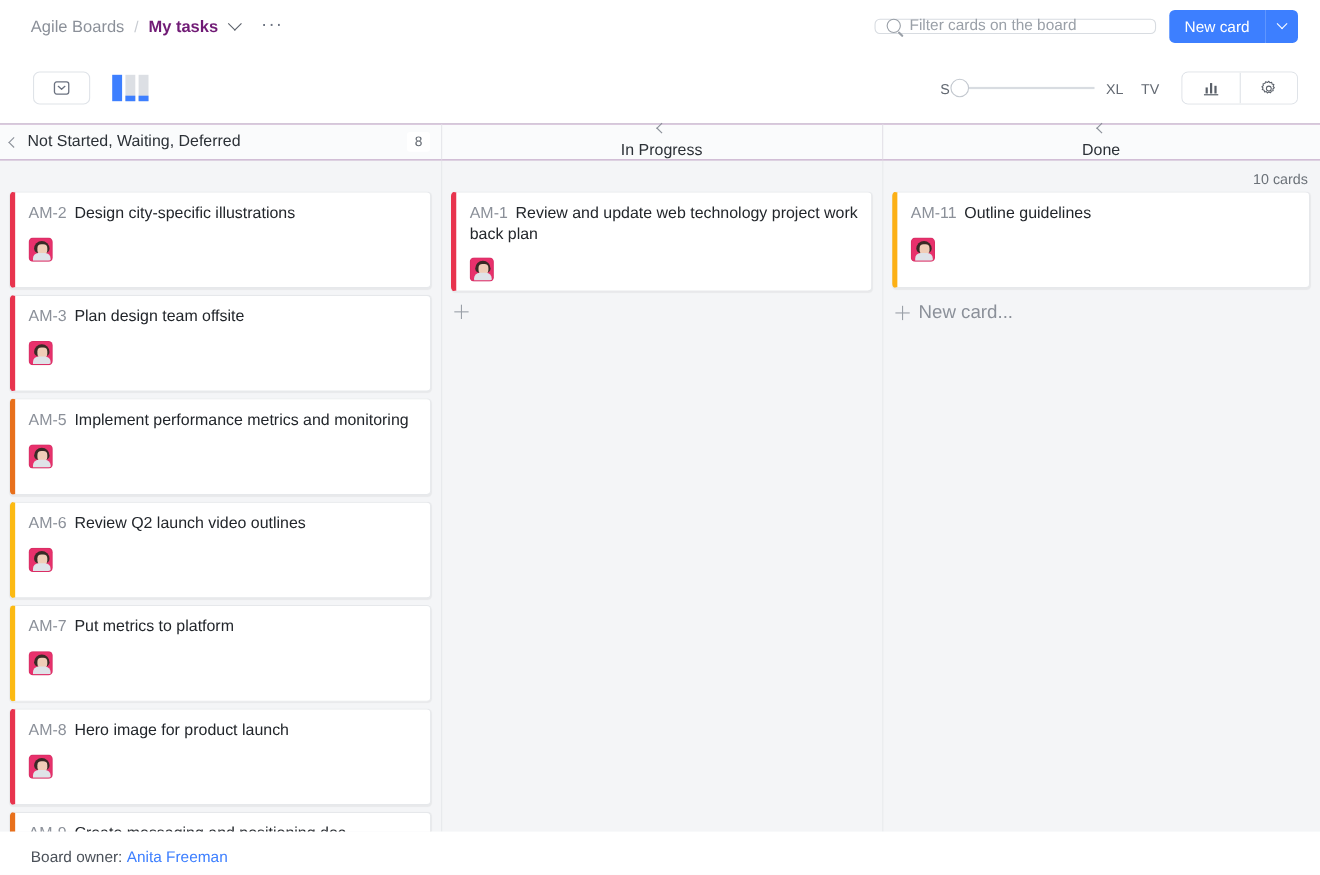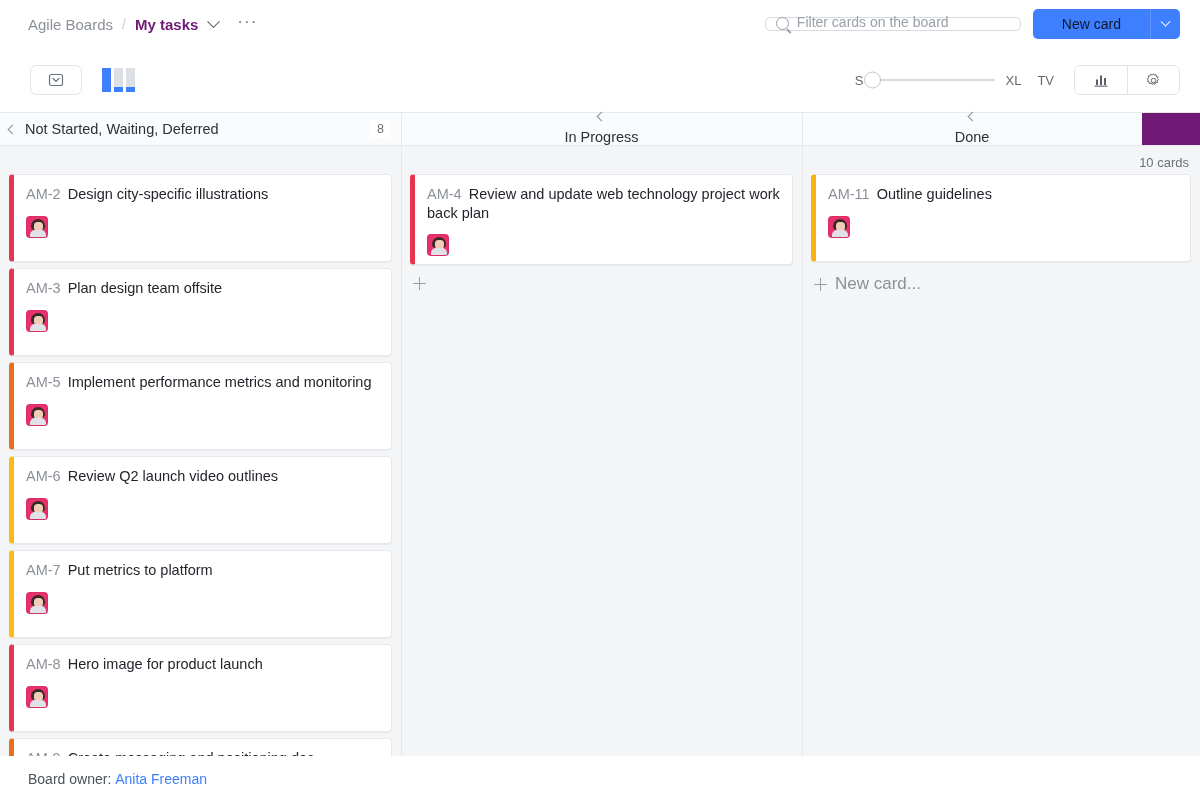--- a/index.html
+++ b/index.html
@@ -58,23 +58,23 @@
     transform: rotate(45deg); border-radius: 1px;
   }
   .search-input {
     border: 0; outline: 0; font-size: 14px; font-family: inherit;
     color: #3c4149; width: 100%; background: transparent;
   }
   .search-input::placeholder { color: #9aa0a8; }
 
   .newcard-group { display: flex; align-items: stretch; }
   .newcard-btn {
-    background: #3d7fff; color: #0f172a; border: 0;
+    background: #3d7fff; color: #ffffff; border: 0;
     font-family: inherit; font-size: 14px;
-    padding: 0 29px; height: 30px;
+    padding: 0 14px; height: 30px;
     border-radius: 5px 0 0 5px; cursor: pointer;
     white-space: nowrap;
   }
   .newcard-caret {
     background: #3d7fff; border: 0; border-left: 1px solid #5f96ff;
     width: 30px; height: 30px; border-radius: 0 5px 5px 0;
     cursor: pointer; display: flex; align-items: center; justify-content: center;
   }
   .newcard-caret i {
     width: 7px; height: 7px;
@@ -296,21 +296,21 @@
     <div class="col-head" style="width: 401px;">
       <span class="chev-left"></span>
       <span class="col-title">Not Started, Waiting, Deferred</span>
       <span class="col-count">8</span>
     </div>
     <div class="col-head" style="width: 401px;">
       <span class="chev-left"></span>
       <span class="col-title">In Progress</span>
       <span class="col-count">1</span>
     </div>
-    <div class="col-head" style="width: 340px;">
+    <div class="col-head" style="width: 398px;">
       <span class="chev-left"></span>
       <span class="col-title">Done</span>
       <span class="col-count">1</span>
     </div>
   </div>
 
 <div class="board" id="board">
     <div class="column clip" style="width: 401px;">
       <div class="col-meta empty">&nbsp;</div>
       <div class="card" style="border-left-color: rgb(232, 52, 78);">
@@ -361,21 +361,21 @@
           <div class="body"></div>
         </div>
       </div>
       <div class="card" style="border-left-color: rgb(232, 112, 28);">
         <div class="card-title-row"><span class="card-id">AM-9</span><span class="card-title">Create messaging and positioning doc</span></div>
       </div>
     </div>
     <div class="column clip" style="width: 401px;">
       <div class="col-meta empty">&nbsp;</div>
       <div class="card" style="border-left-color: rgb(232, 52, 78);">
-        <div class="card-title-row"><span class="card-id">AM-4</span><span class="card-title">Review and update web technology project work back plan</span></div>
+        <div class="card-title-row"><span class="card-id">AM-1</span><span class="card-title">Review and update web technology project work back plan</span></div>
         <div class="card-avatar">
           <div class="hair"></div>
           <div class="face"></div>
           <div class="body"></div>
         </div>
       </div>
       <div class="add-row">
         <span class="plus"></span>
         <span></span>
       </div>

